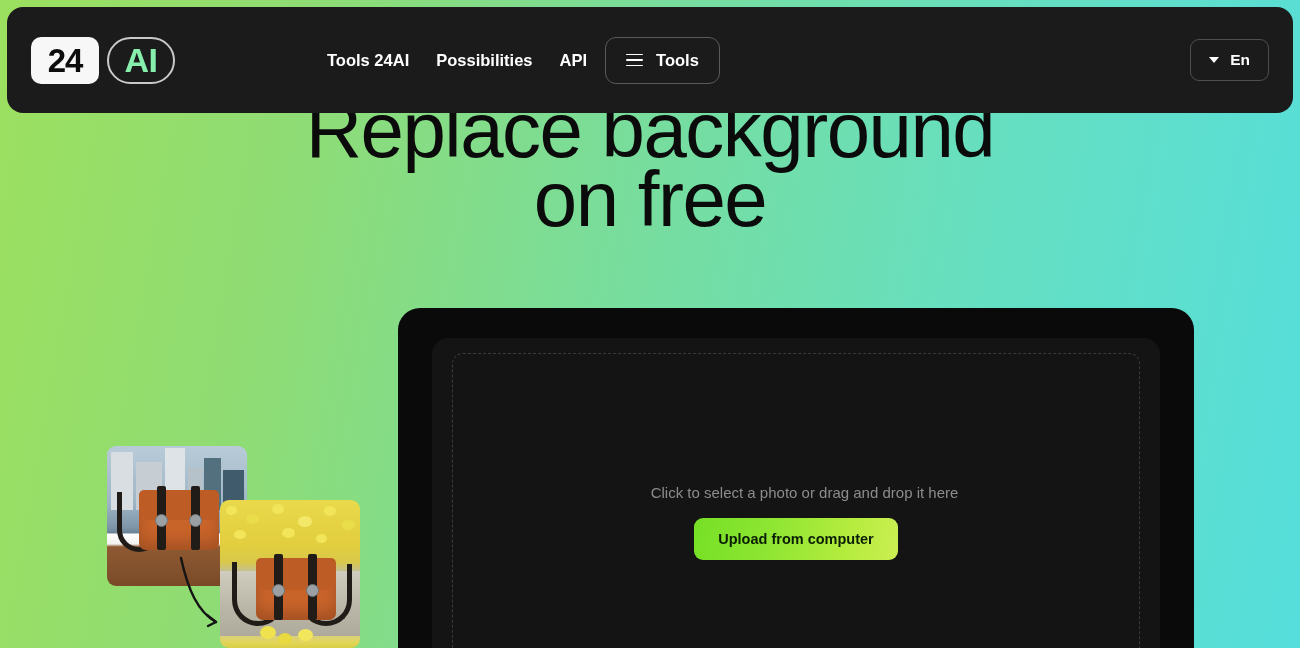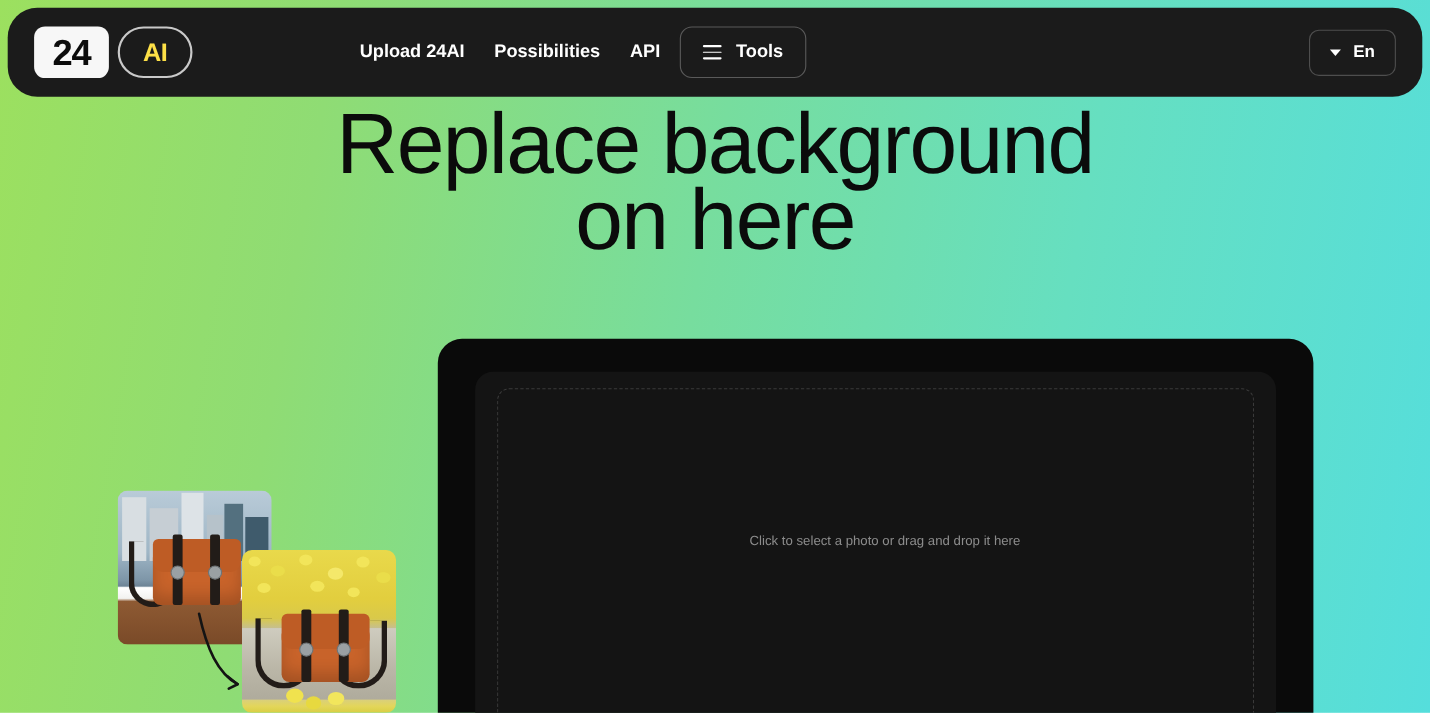--- a/index.html
+++ b/index.html
@@ -10,23 +10,23 @@
   }
   body {
     background: linear-gradient(100deg, #9CE05F 0%, #8FDC74 22%, #77DD9E 48%, #66DFC0 72%, #55DEDC 100%);
     position:relative;
   }
 
   
   .navbar {
     position:absolute;
     left:7px; top:7px;
-    width:1286px; height:81px;
+    width:1286px; height:106px;
     background:#1B1B1B;
-    border-radius:27px;
+    border-radius:16px;
     display:flex;
     align-items:center;
     padding:0 24px;
     z-index:30;
   }
   .logo { display:flex; align-items:center; gap:8px; }
   .logo-24 {
     width:68px; height:47px;
     background:#F7F7F7;
     border-radius:10px;
@@ -34,22 +34,22 @@
     color:#0C0C0C;
     font-size:33px; font-weight:bold;
     letter-spacing:-1px;
     line-height:1;
   }
   .logo-ai {
     width:68px; height:47px;
     border:2px solid #C9C9C9;
     border-radius:24px;
     display:flex; align-items:center; justify-content:center;
-    color:#fde047;
-    font-size:23px; font-weight:bold;
+    color:#86efac;
+    font-size:34px; font-weight:bold;
     letter-spacing:-0.5px;
     line-height:1;
   }
 
   .nav-links {
     display:flex; align-items:center; gap:27px;
     margin-left:152px;
   }
   .nav-link {
     color:#FFFFFF;
@@ -190,21 +190,21 @@
     padding-top:110px;
   }
   .dz-title {
     color:#FFFFFF;
     font-size:20.5px;
     font-weight:bold;
     letter-spacing:-0.2px;
   }
   .dz-sub {
     color:#8C8C8C;
-    font-size:12px;
+    font-size:15px;
     margin-top:20px;
     margin-left:17px;
   }
   .dz-btn {
     margin-top:17px;
     height:42px;
     border-radius:9px;
     background:linear-gradient(100deg,#76E025 0%,#8CE532 35%,#B5EC3E 75%,#CBEF52 100%);
     color:#0B1F05;
     font-size:14.5px;
@@ -219,21 +219,21 @@
 <body>
 
 <div class="navbar">
 
   <div class="logo">
     <div class="logo-24">24</div>
     <div class="logo-ai">AI</div>
   </div>
 
   <div class="nav-links">
-    <a class="nav-link">Upload 24AI</a>
+    <a class="nav-link">Tools 24AI</a>
     <a class="nav-link">Possibilities</a>
     <a class="nav-link">API</a>
   </div>
 
   <div class="nav-btn-group">
     <div class="nav-btn">
       <span class="burger">
           <span></span>
           <span></span>
           <span></span>
@@ -245,21 +245,21 @@
   <div class="nav-right">
     <div class="lang-btn">
       <span class="caret"></span>
       <span>En</span>
     </div>
   </div>
 </div>
 
 <h1 class="hero-title">
   <span>Replace background</span>
-  <span class="l2">on here</span>
+  <span class="l2">on free</span>
 </h1>
 
 <div class="thumbs">
 
   <div class="thumb thumb-a">
     <div class="ph-city">
       <div class="bld b1"></div>
         <div class="bld b2"></div>
         <div class="bld b3"></div>
       <div class="bld b4"></div>
@@ -308,15 +308,16 @@
   <svg class="arrow-svg" viewBox="0 0 400 218">
     <path d="M181 128 C 188 160, 198 182, 216 192" stroke="#141414" stroke-width="2.4" fill="none" stroke-linecap="round"></path>
     <path d="M216 192 L 207 185 M216 192 L 208 196" stroke="#141414" stroke-width="2.4" fill="none" stroke-linecap="round"></path>
   </svg>
 </div>
 
 <div class="card-outer">
   <div class="card-mid">
     <div class="dropzone">
       <div class="dz-sub">Click to select a photo or drag and drop it here</div>
+      <button class="dz-btn">Upload from computer</button>
     </div>
   </div>
 </div>
 
 </body></html>

